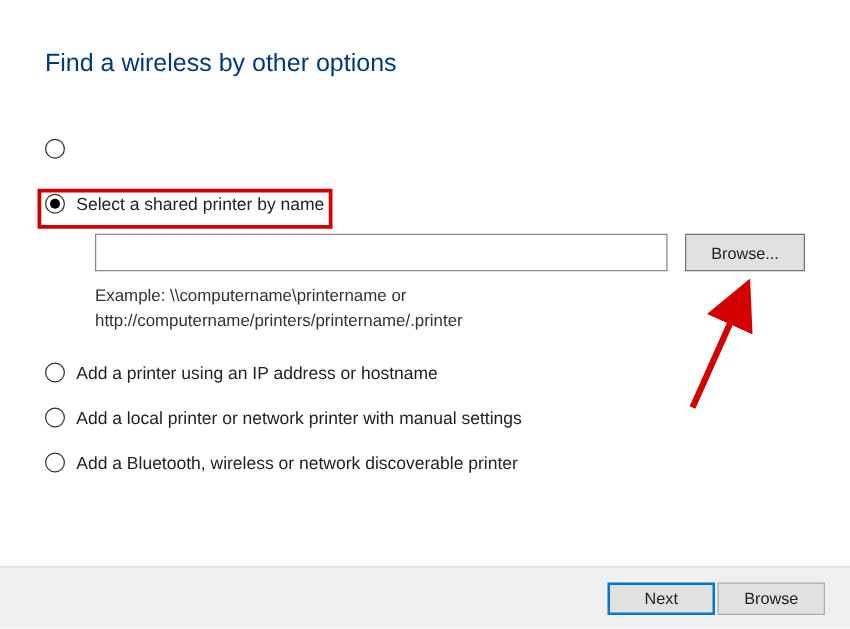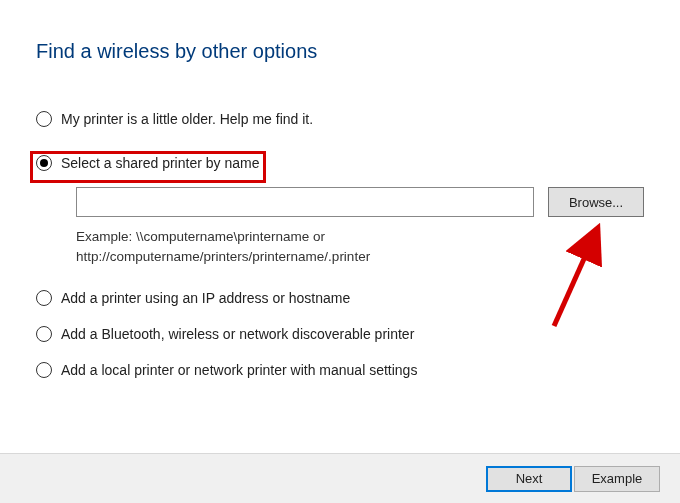--- a/index.html
+++ b/index.html
@@ -141,21 +141,20 @@
 </head>
 <body>
 
 <div class="content">
   <h1 class="page-title">Find a wireless by other options</h1>
 
   <div class="radio-group">
 
     <label class="radio-row tight">
       <span class="radio-circle"></span>
-      <span class="radio-label">My printer is a little older. Help me find it.</span>
     </label>
 
     <label class="radio-row option-selected">
       <span class="radio-circle">
         <span class="radio-dot"></span>
       </span>
       <span class="radio-label">Select a shared printer by name</span>
     </label>
 
     <div class="shared-section">
@@ -169,38 +168,38 @@
       </div>
     </div>
 
     <label class="radio-row">
       <span class="radio-circle"></span>
       <span class="radio-label">Add a printer using an IP address or hostname</span>
     </label>
 
     <label class="radio-row">
       <span class="radio-circle"></span>
+      <span class="radio-label">Add a local printer or network printer with manual settings</span>
+    </label>
+
+    <label class="radio-row">
+      <span class="radio-circle"></span>
       <span class="radio-label">Add a Bluetooth, wireless or network discoverable printer</span>
-    </label>
-
-    <label class="radio-row">
-      <span class="radio-circle"></span>
-      <span class="radio-label">Add a local printer or network printer with manual settings</span>
     </label>
 
   </div>
 </div>
 
 <div class="highlight-box" id="highlight" style="left: 30px; top: 151px; width: 236px; height: 32px;"></div>
 
 <svg class="arrow-svg" width="680" height="503" style="left:0;top:0;">
   <defs>
     <marker id="arrowhead" markerWidth="8" markerHeight="8" refX="6" refY="4" orient="auto">
       <polygon points="0 0, 8 4, 0 8" fill="#d40000"></polygon>
     </marker>
   </defs>
   <line x1="554" y1="326" x2="596" y2="232" stroke="#d40000" stroke-width="5" marker-end="url(#arrowhead)"></line>
 </svg>
 
 <div class="footer-bar">
   <button class="footer-btn primary">Next</button>
-  <button class="footer-btn">Example</button>
+  <button class="footer-btn">Browse</button>
 </div>
 
 </body></html>

